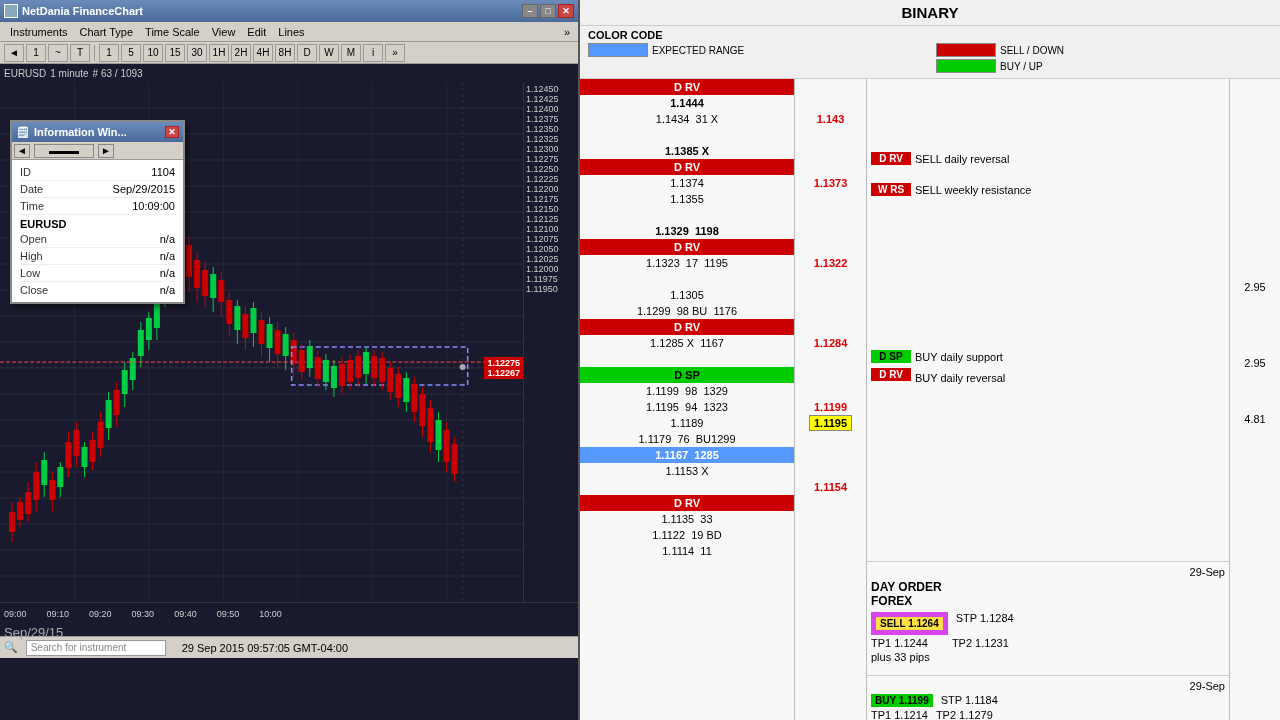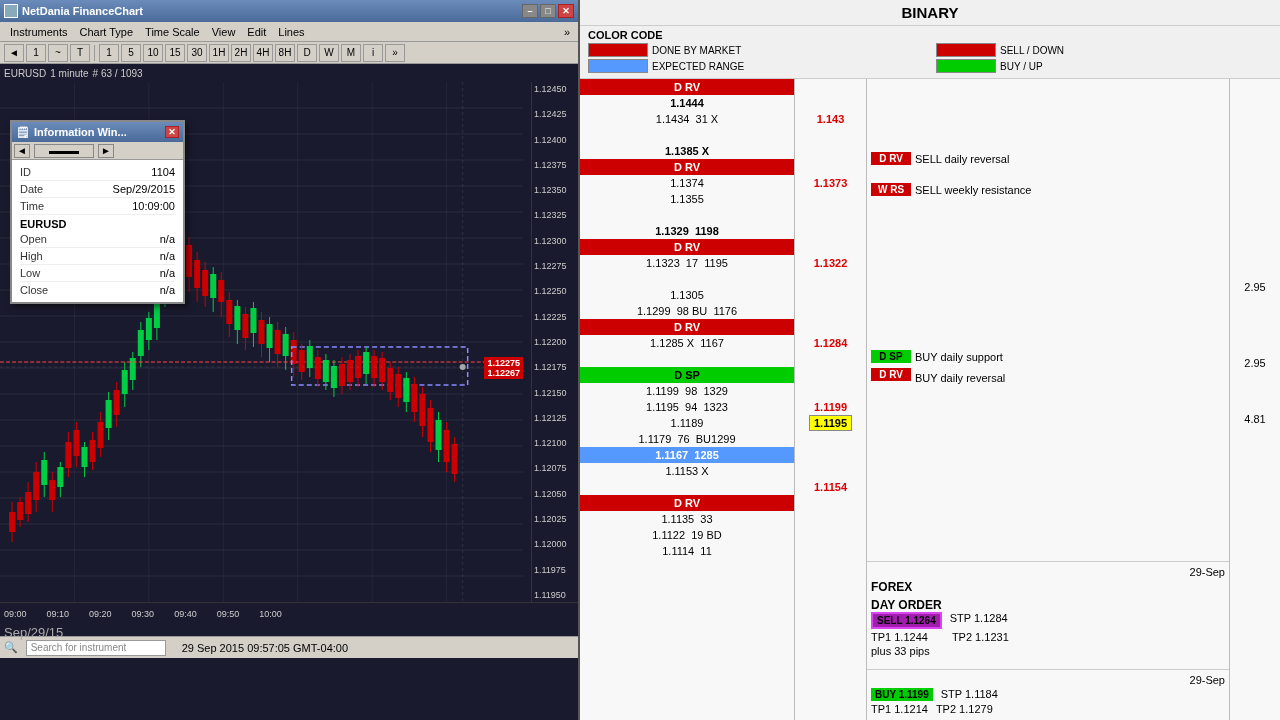--- a/index.html
+++ b/index.html
@@ -132,29 +132,28 @@
       background: #1a1a2e;
       position: relative;
       overflow: hidden;
     }
 
     
     .price-scale {
       position: absolute;
       right: 0;
       top: 0;
-      width: 47px;
+      width: 55px;
       height: 100%;
       background: #1a1a2e;
       border-left: 1px solid #333;
       color: #ccc;
       font-size: 9px;
       display: flex;
       flex-direction: column;
-      justify-content: space-between;
       padding: 2px 2px;
     }
 
     
     .time-bar {
       background: #1a1a2e;
       height: 22px;
       display: flex;
       align-items: center;
       padding: 0 4px;
@@ -281,21 +280,21 @@
     .color-label { font-size: 10px; }
     .signal-badge {
       padding: 1px 4px;
       font-size: 10px;
       font-weight: bold;
       min-width: 40px;
       text-align: center;
     }
     .badge-red { background: #cc0000; color: white; }
     .badge-green { background: #00cc00; color: black; }
-    .badge-yellow { background: #a21caf; color: black; border: 2px solid #d946ef; }
+    .badge-yellow { background: #fde047; color: black; border: 5px solid #d946ef; }
 
     .cell {
       padding: 1px 4px;
       font-size: 11px;
       min-height: 16px;
       display: flex;
       align-items: center;
       justify-content: center;
       text-align: center;
     }
@@ -677,24 +676,20 @@
   </div>
 
   <div class="data-panel">
 
     <div style="text-align:center; font-weight:bold; font-size:15px; padding:4px 0; background:#f0f0f0; border-bottom:1px solid #ccc;">BINARY</div>
 
     <div style="display:flex; padding:3px 8px; background:#f0f0f0; border-bottom:1px solid #ccc; gap:12px;">
       <div style="flex:1;">
         <div style="font-weight:bold; font-size:11px; margin-bottom:2px;">COLOR CODE</div>
         <div class="color-code-item">
-          <div class="color-box" style="background:#cc0000;"></div>
-          <span class="color-label">DONE BY MARKET</span>
-        </div>
-        <div class="color-code-item">
           <div class="color-box" style="background:#5599ff;"></div>
           <span class="color-label">EXPECTED RANGE</span>
         </div>
       </div>
       <div style="flex:1;">
         <div style="font-weight:bold; font-size:11px; margin-bottom:2px; opacity:0;">.</div>
         <div class="color-code-item">
           <div class="color-box" style="background:#cc0000;"></div>
           <span class="color-label">SELL / DOWN</span>
         </div>
@@ -817,22 +812,22 @@
         <div style="height:16px;"></div>
         <div style="height:16px;"></div>
         <div style="height:16px;"></div>
         <div style="height:16px;"></div>
         <div style="height:16px;"></div>
         <div style="height:16px;"></div>
         <div style="height:16px;"></div>
 
         <div style="border-top:1px solid #ccc; padding:4px;">
           <div style="text-align:right; font-size:11px; margin-bottom:2px;">29-Sep</div>
+          <div style="font-weight:bold; font-size:12px;">DAY ORDER</div>
           <div style="font-weight:bold; font-size:12px; margin-bottom:4px;">FOREX</div>
-          <div style="font-weight:bold; font-size:12px;">DAY ORDER</div>
           <div style="display:flex; gap:8px; margin-bottom:2px;">
             <span class="signal-badge badge-yellow">SELL 1.1264</span>
             <span style="font-size:11px;">STP 1.1284</span>
           </div>
           <div style="display:flex; gap:24px; margin-bottom:2px;">
             <span style="font-size:11px;">TP1 1.1244</span>
             <span style="font-size:11px;">TP2 1.1231</span>
           </div>
           <div style="font-size:11px;">plus 33 pips</div>
         </div>

